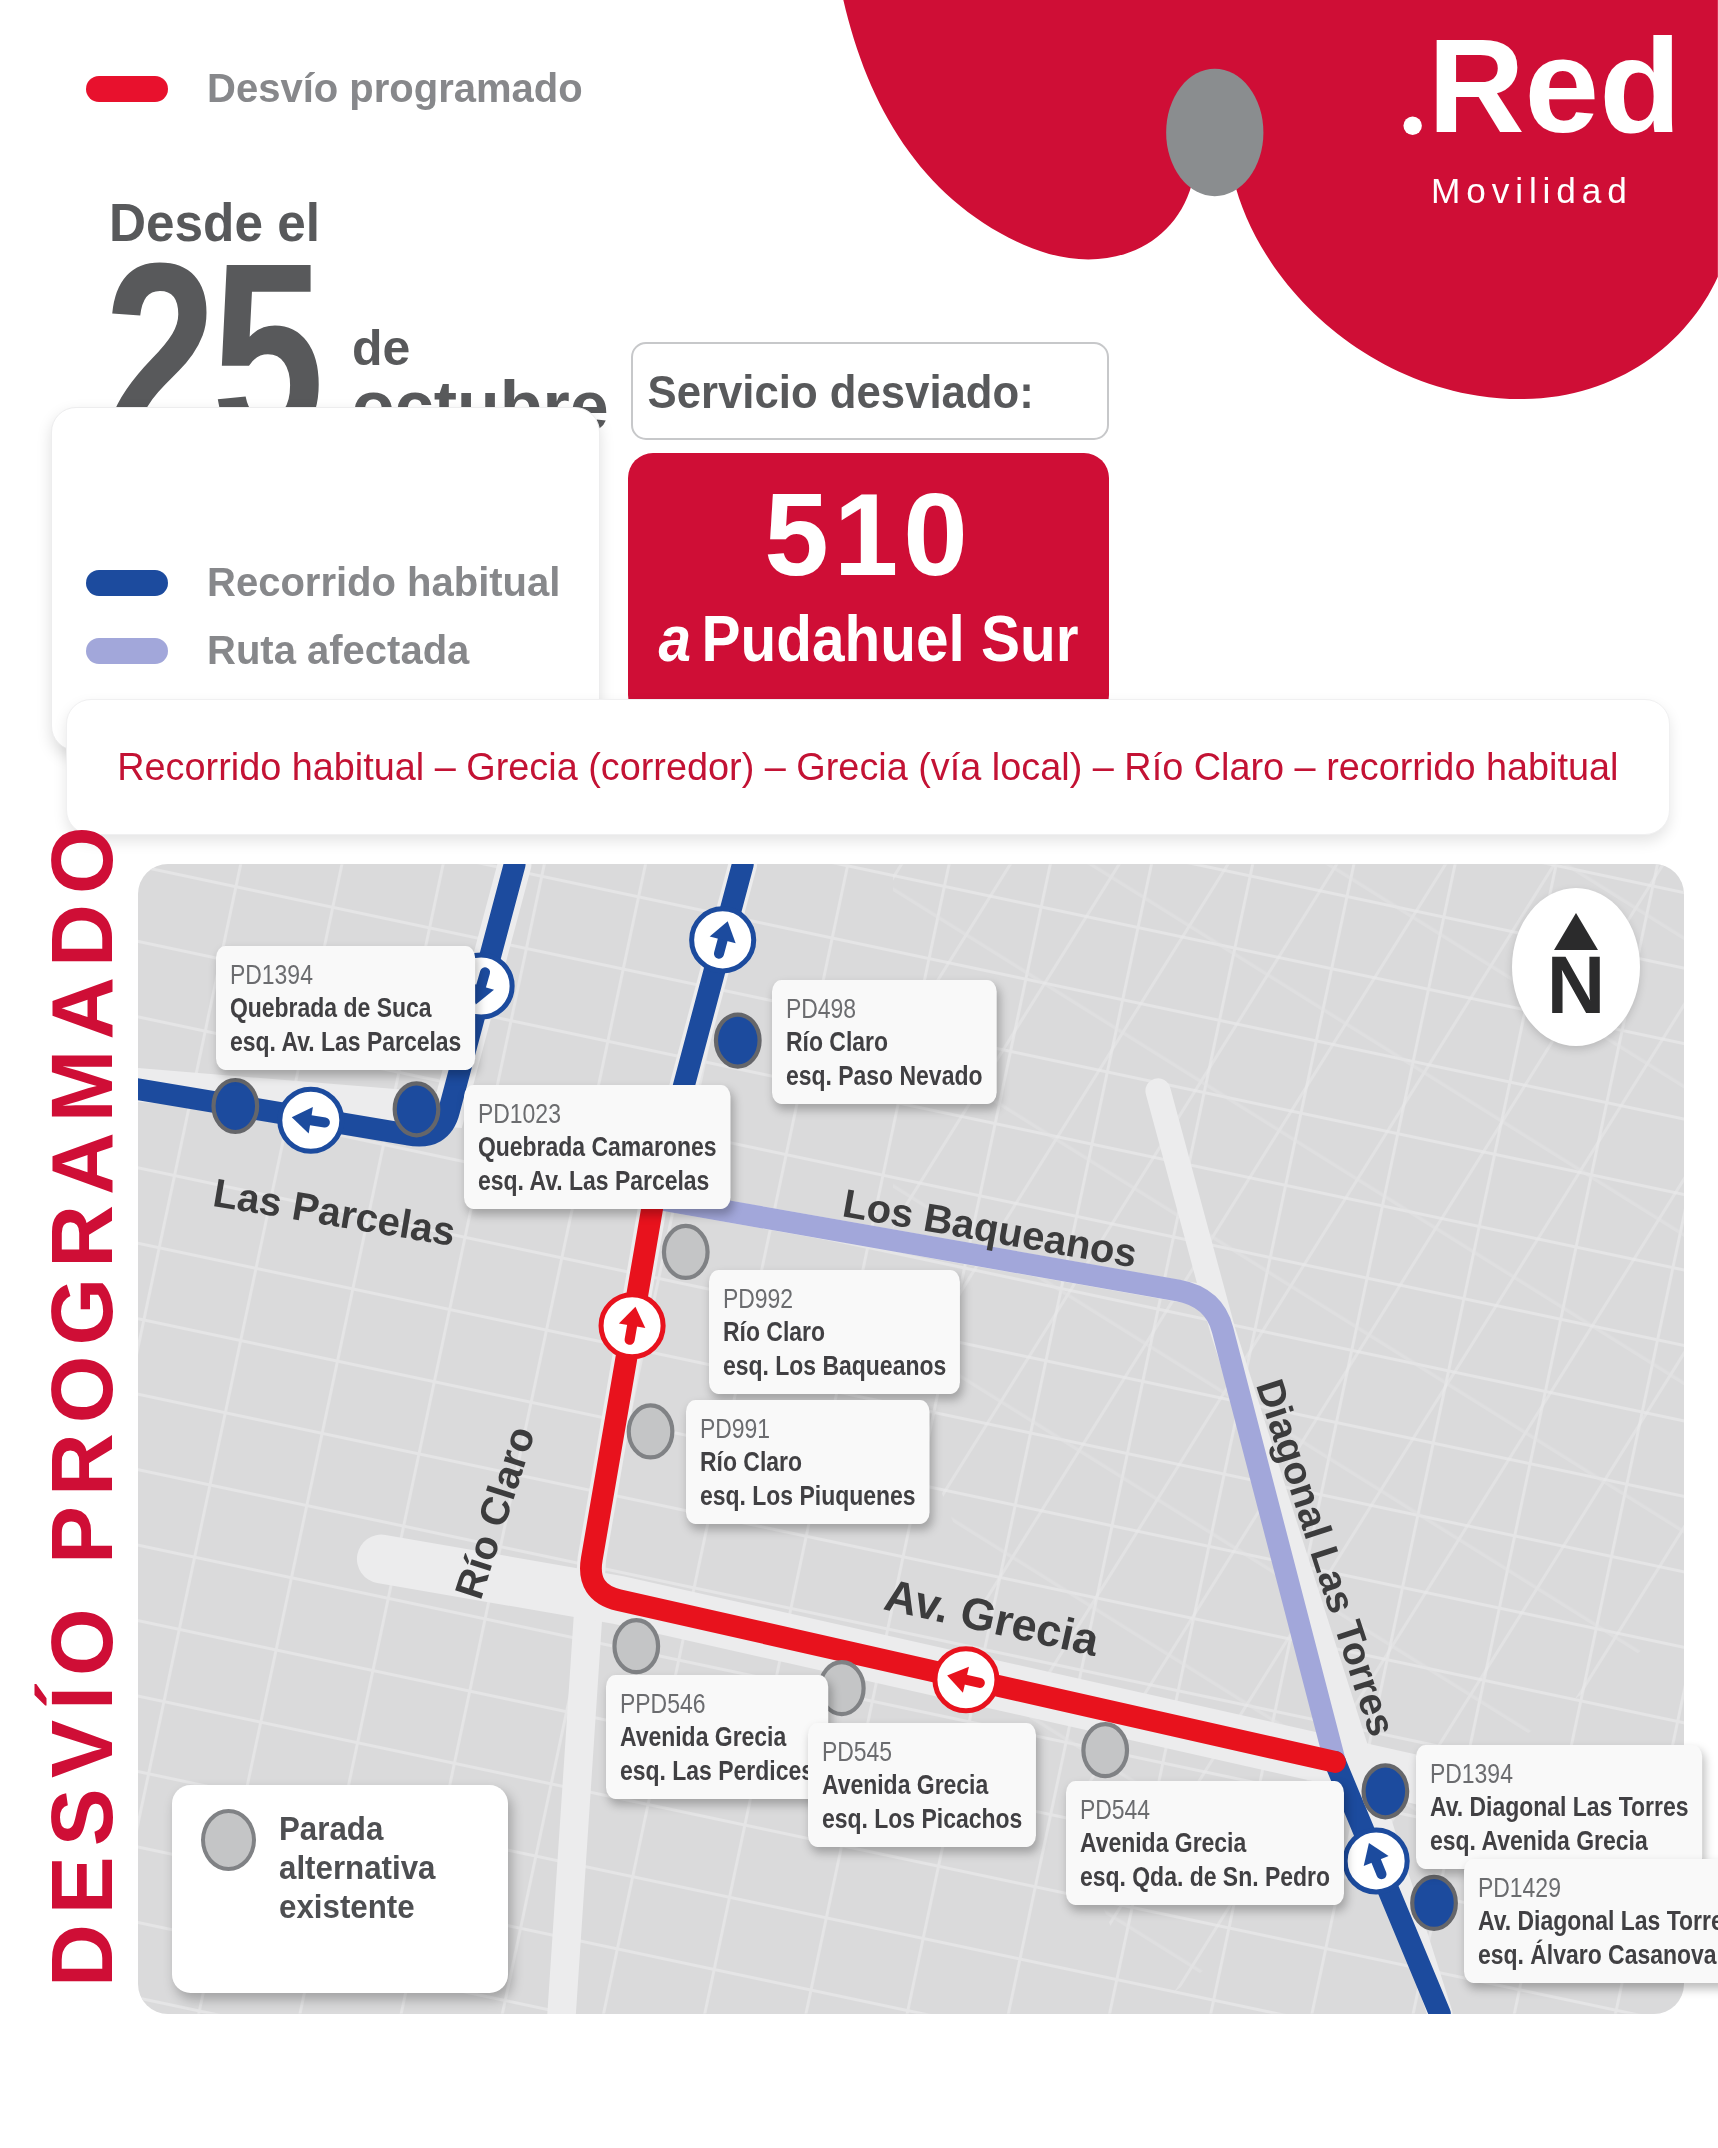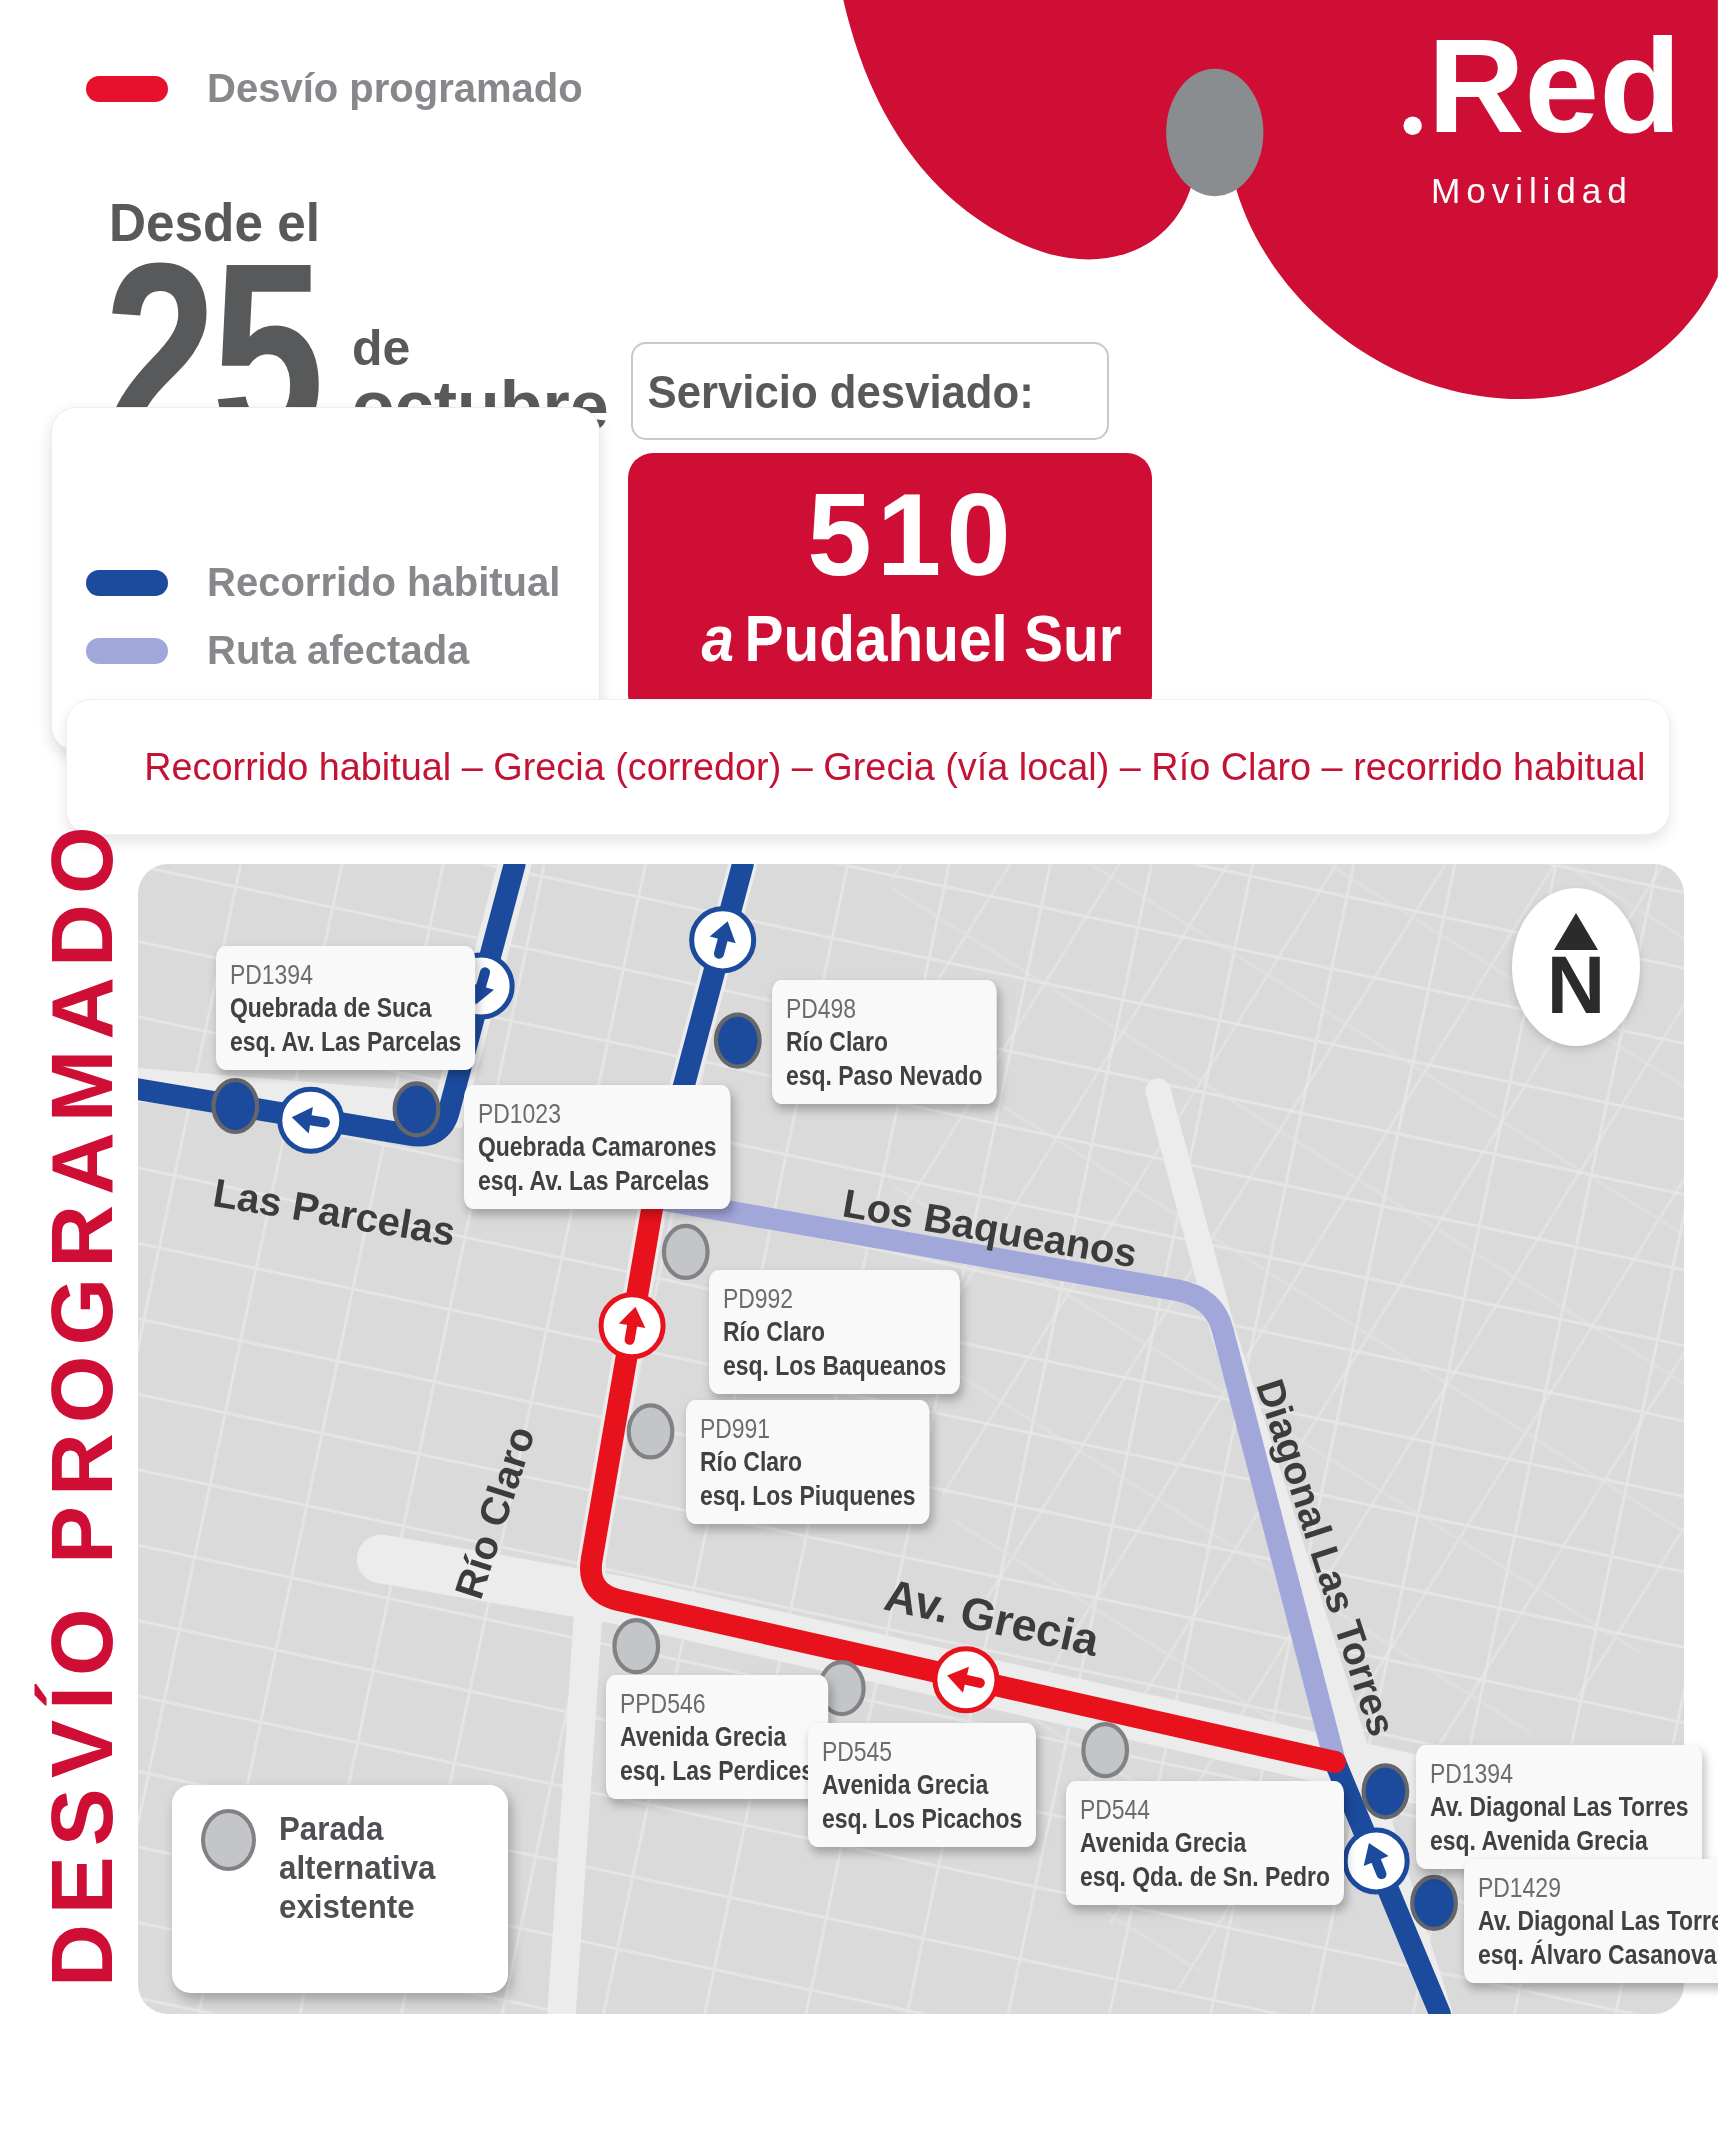--- a/index.html
+++ b/index.html
@@ -19,28 +19,28 @@
       border-radius:25px;border:0.8px solid #EDEDEe;box-shadow:0 6.7px 15px rgba(0,0,0,.13);}
   .lrow{position:absolute;left:34px;display:flex;align-items:center;gap:39px;}
   .pill{width:82px;height:26px;border-radius:13.4px;flex:0 0 auto;}
   .pill-red{background:#E8112D;}  .pill-blue{background:#1C4B9E;}  .pill-purple{background:#A2A7DA;}
   .ltext{font-size:40px;font-weight:bold;color:#87888B;white-space:nowrap;}
   
   .svc-box{position:absolute;left:631px;top:342px;width:474px;height:94px;background:#fff;
       border:2.5px solid #C7C8CA;border-radius:15px;display:flex;align-items:center;justify-content:flex-start;}
   .svc-label{font-size:47px;font-weight:bold;color:#58595B;transform:scaleX(.93);white-space:nowrap;}
   .svc-badge{position:absolute;left:628px;top:453px;width:481px;height:267px;background:#CF0E36;
-      border-radius:25px;color:#fff;text-align:center;padding-left:43px;}
+      border-radius:25px;color:#fff;text-align:center;}
   .svc-num{font-size:116px;font-weight:bold;letter-spacing:5px;margin-top:23.5px;line-height:1;}
   .svc-dest{font-size:65px;font-weight:bold;margin-top:8.4px;transform:scaleX(.9);white-space:nowrap;}
   .svc-dest .it{font-style:italic;font-weight:bold;margin-right:11.7px;}
   
   .strip{position:absolute;left:66px;top:699px;width:1602px;height:134px;background:#fff;border-radius:25px;
       box-shadow:0 6.7px 13.4px rgba(0,0,0,.10);border:0.8px solid #F0F0F1;
-      display:flex;align-items:center;justify-content:flex-end;}
+      display:flex;align-items:center;justify-content:center;}
   .strip-text{font-size:39px;color:#C31234;white-space:nowrap;transform:scaleX(.97);}
   
   .vbanner{position:absolute;left:32px;top:1987px;transform:rotate(-90deg);transform-origin:left top;
       font-size:87px;font-weight:bold;letter-spacing:10px;color:#CF0E36;white-space:nowrap;}
   
   .map{position:absolute;left:138px;top:864px;width:1546px;height:1150px;border-radius:30px;
       background:#DADADB;overflow:hidden;}
   .map svg.net{position:absolute;left:0;top:0;}
   .street-label{position:absolute;font-weight:bold;color:#3C3C3D;white-space:nowrap;}
   .stop-label{position:absolute;background:#F9F9F9;border-radius:11.7px;padding:11.7px 17px;

